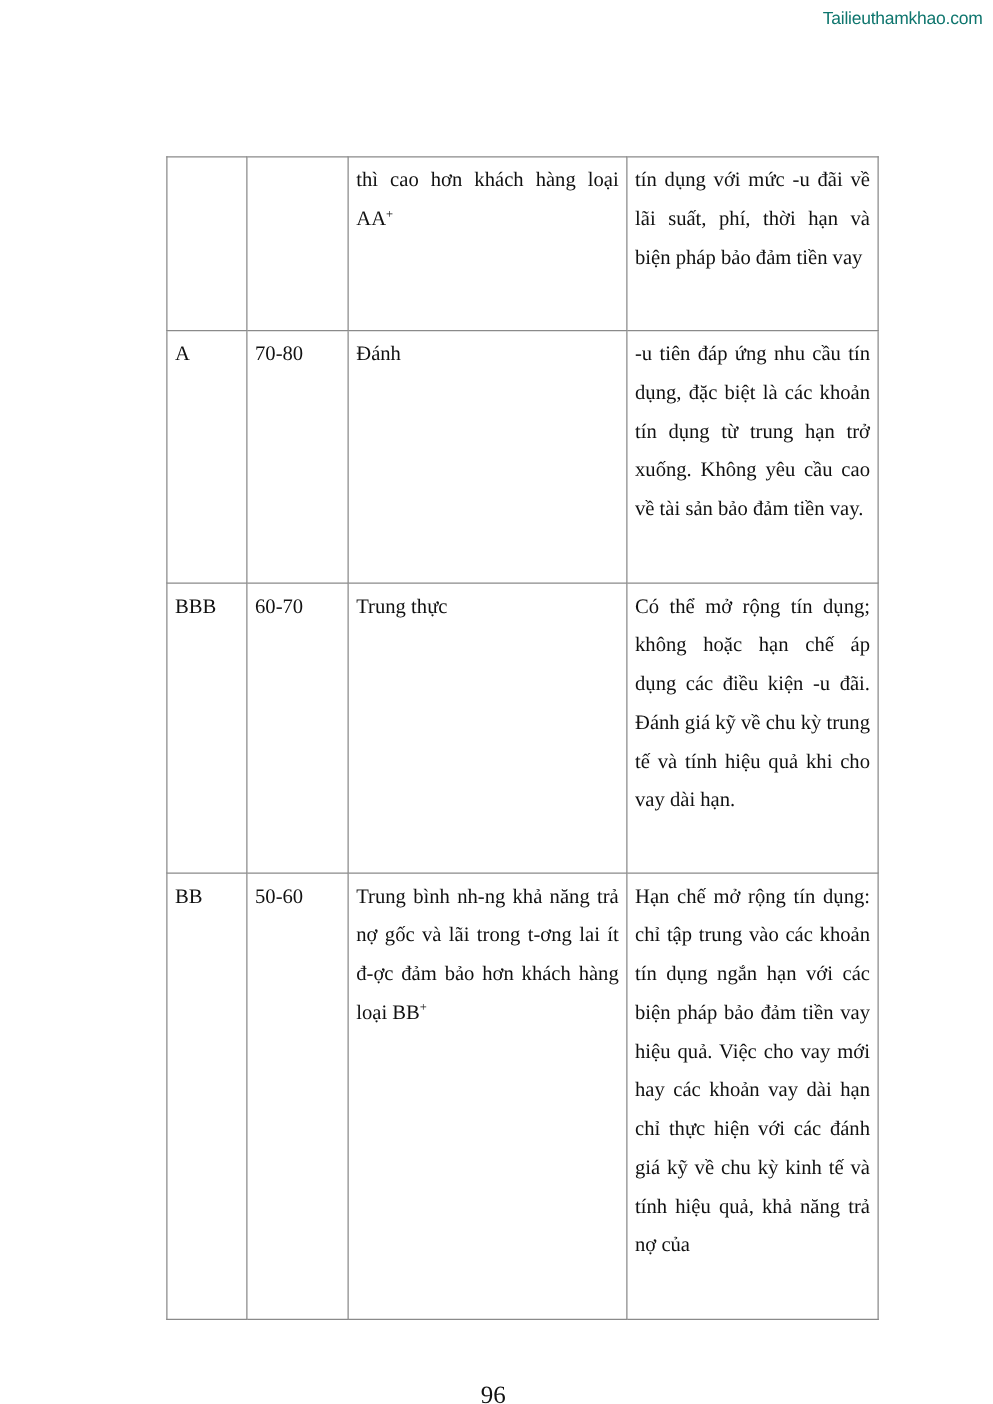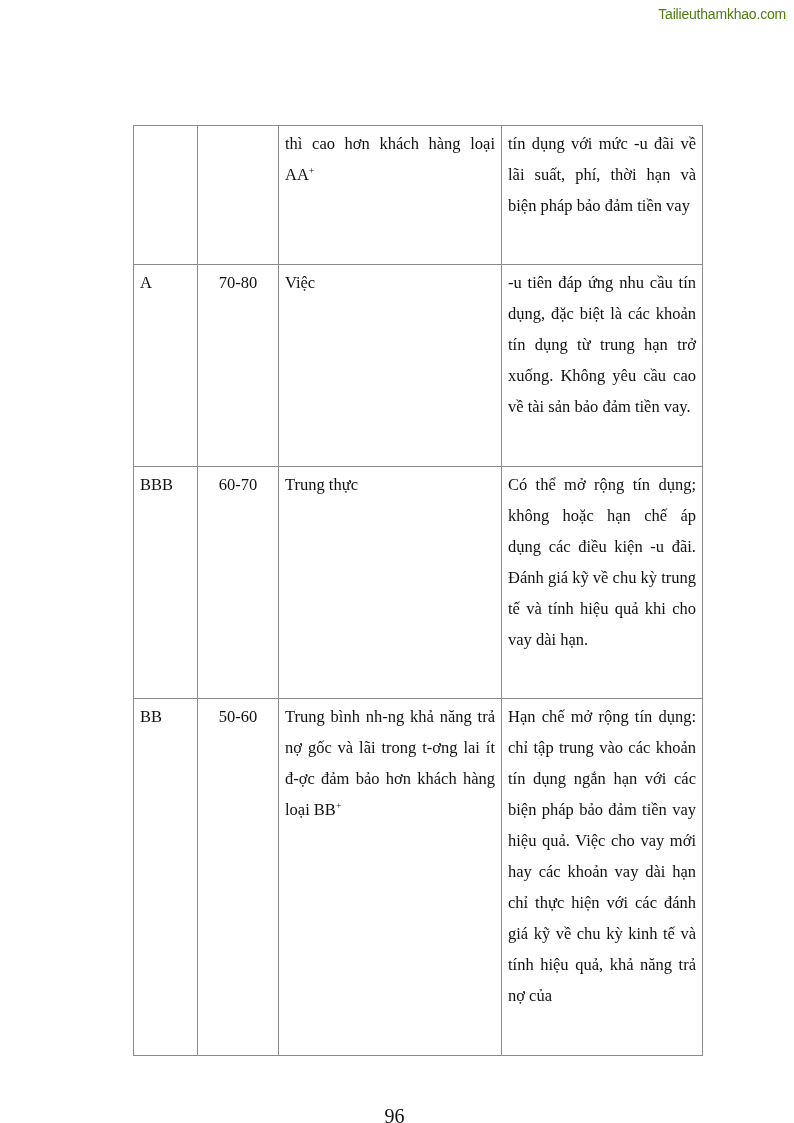--- a/index.html
+++ b/index.html
@@ -14,21 +14,21 @@
     overflow: hidden;
     font-family: "Liberation Serif", "DejaVu Serif", serif;
     color: #111;
   }
   .watermark {
     position: absolute;
     top: 6px;
     right: 8px;
     font-family: "Liberation Sans", "DejaVu Sans", sans-serif;
     font-size: 14px;
-    color: #4d7c0f;
+    color: #0f766e;
     letter-spacing: -0.2px;
   }
   table.doc-table {
     position: absolute;
     left: 133px;
     top: 125px;
     width: 569px;
     border-collapse: collapse;
     table-layout: fixed;
     font-size: 16.5px;
@@ -37,21 +37,21 @@
   table.doc-table td {
     border: 1.5px solid #8a8a8a;
     vertical-align: top;
     padding: 2px 6px 18px 6px;
   }
   col.c1 { width: 64px; }
   col.c2 { width: 81px; }
   col.c3 { width: 223px; }
   col.c4 { width: 201px; }
   td.grade { text-align: left; }
-  td.score { text-align: center; }
+  td.score { text-align: left; }
   td.just { text-align: justify; text-align-last: left; }
   sup { font-size: 10px; line-height: 0; vertical-align: 6px; }
   tr.r0 td { height: 118px; }
   tr.r1 td { height: 181px; }
   tr.r2 td { height: 211px; }
   tr.r3 td { height: 336px; }
   .page-number {
     position: absolute;
     top: 1105px;
     left: 0;
@@ -75,21 +75,21 @@
   <tbody>
     <tr class="r0">
       <td class="grade"></td>
       <td class="score"></td>
       <td class="just"><span>thì cao hơn khách hàng loại AA</span><sup>+</sup></td>
       <td class="just">tín dụng với mức -u đãi về lãi suất, phí, thời hạn và biện pháp bảo đảm tiền vay</td>
     </tr>
     <tr class="r1">
       <td class="grade">A</td>
       <td class="score">70-80</td>
-      <td class="just"><span>Việc</span><sup></sup></td>
+      <td class="just"><span>Đánh</span><sup></sup></td>
       <td class="just">-u tiên đáp ứng nhu cầu tín dụng, đặc biệt là các khoản tín dụng từ trung hạn trở xuống. Không yêu cầu cao về tài sản bảo đảm tiền vay.</td>
     </tr>
     <tr class="r2">
       <td class="grade">BBB</td>
       <td class="score">60-70</td>
       <td class="just"><span>Trung thực</span><sup></sup></td>
       <td class="just">Có thể mở rộng tín dụng; không hoặc hạn chế áp dụng các điều kiện -u đãi. Đánh giá kỹ về chu kỳ trung tế và tính hiệu quả khi cho vay dài hạn.</td>
     </tr>
     <tr class="r3">
       <td class="grade">BB</td>

